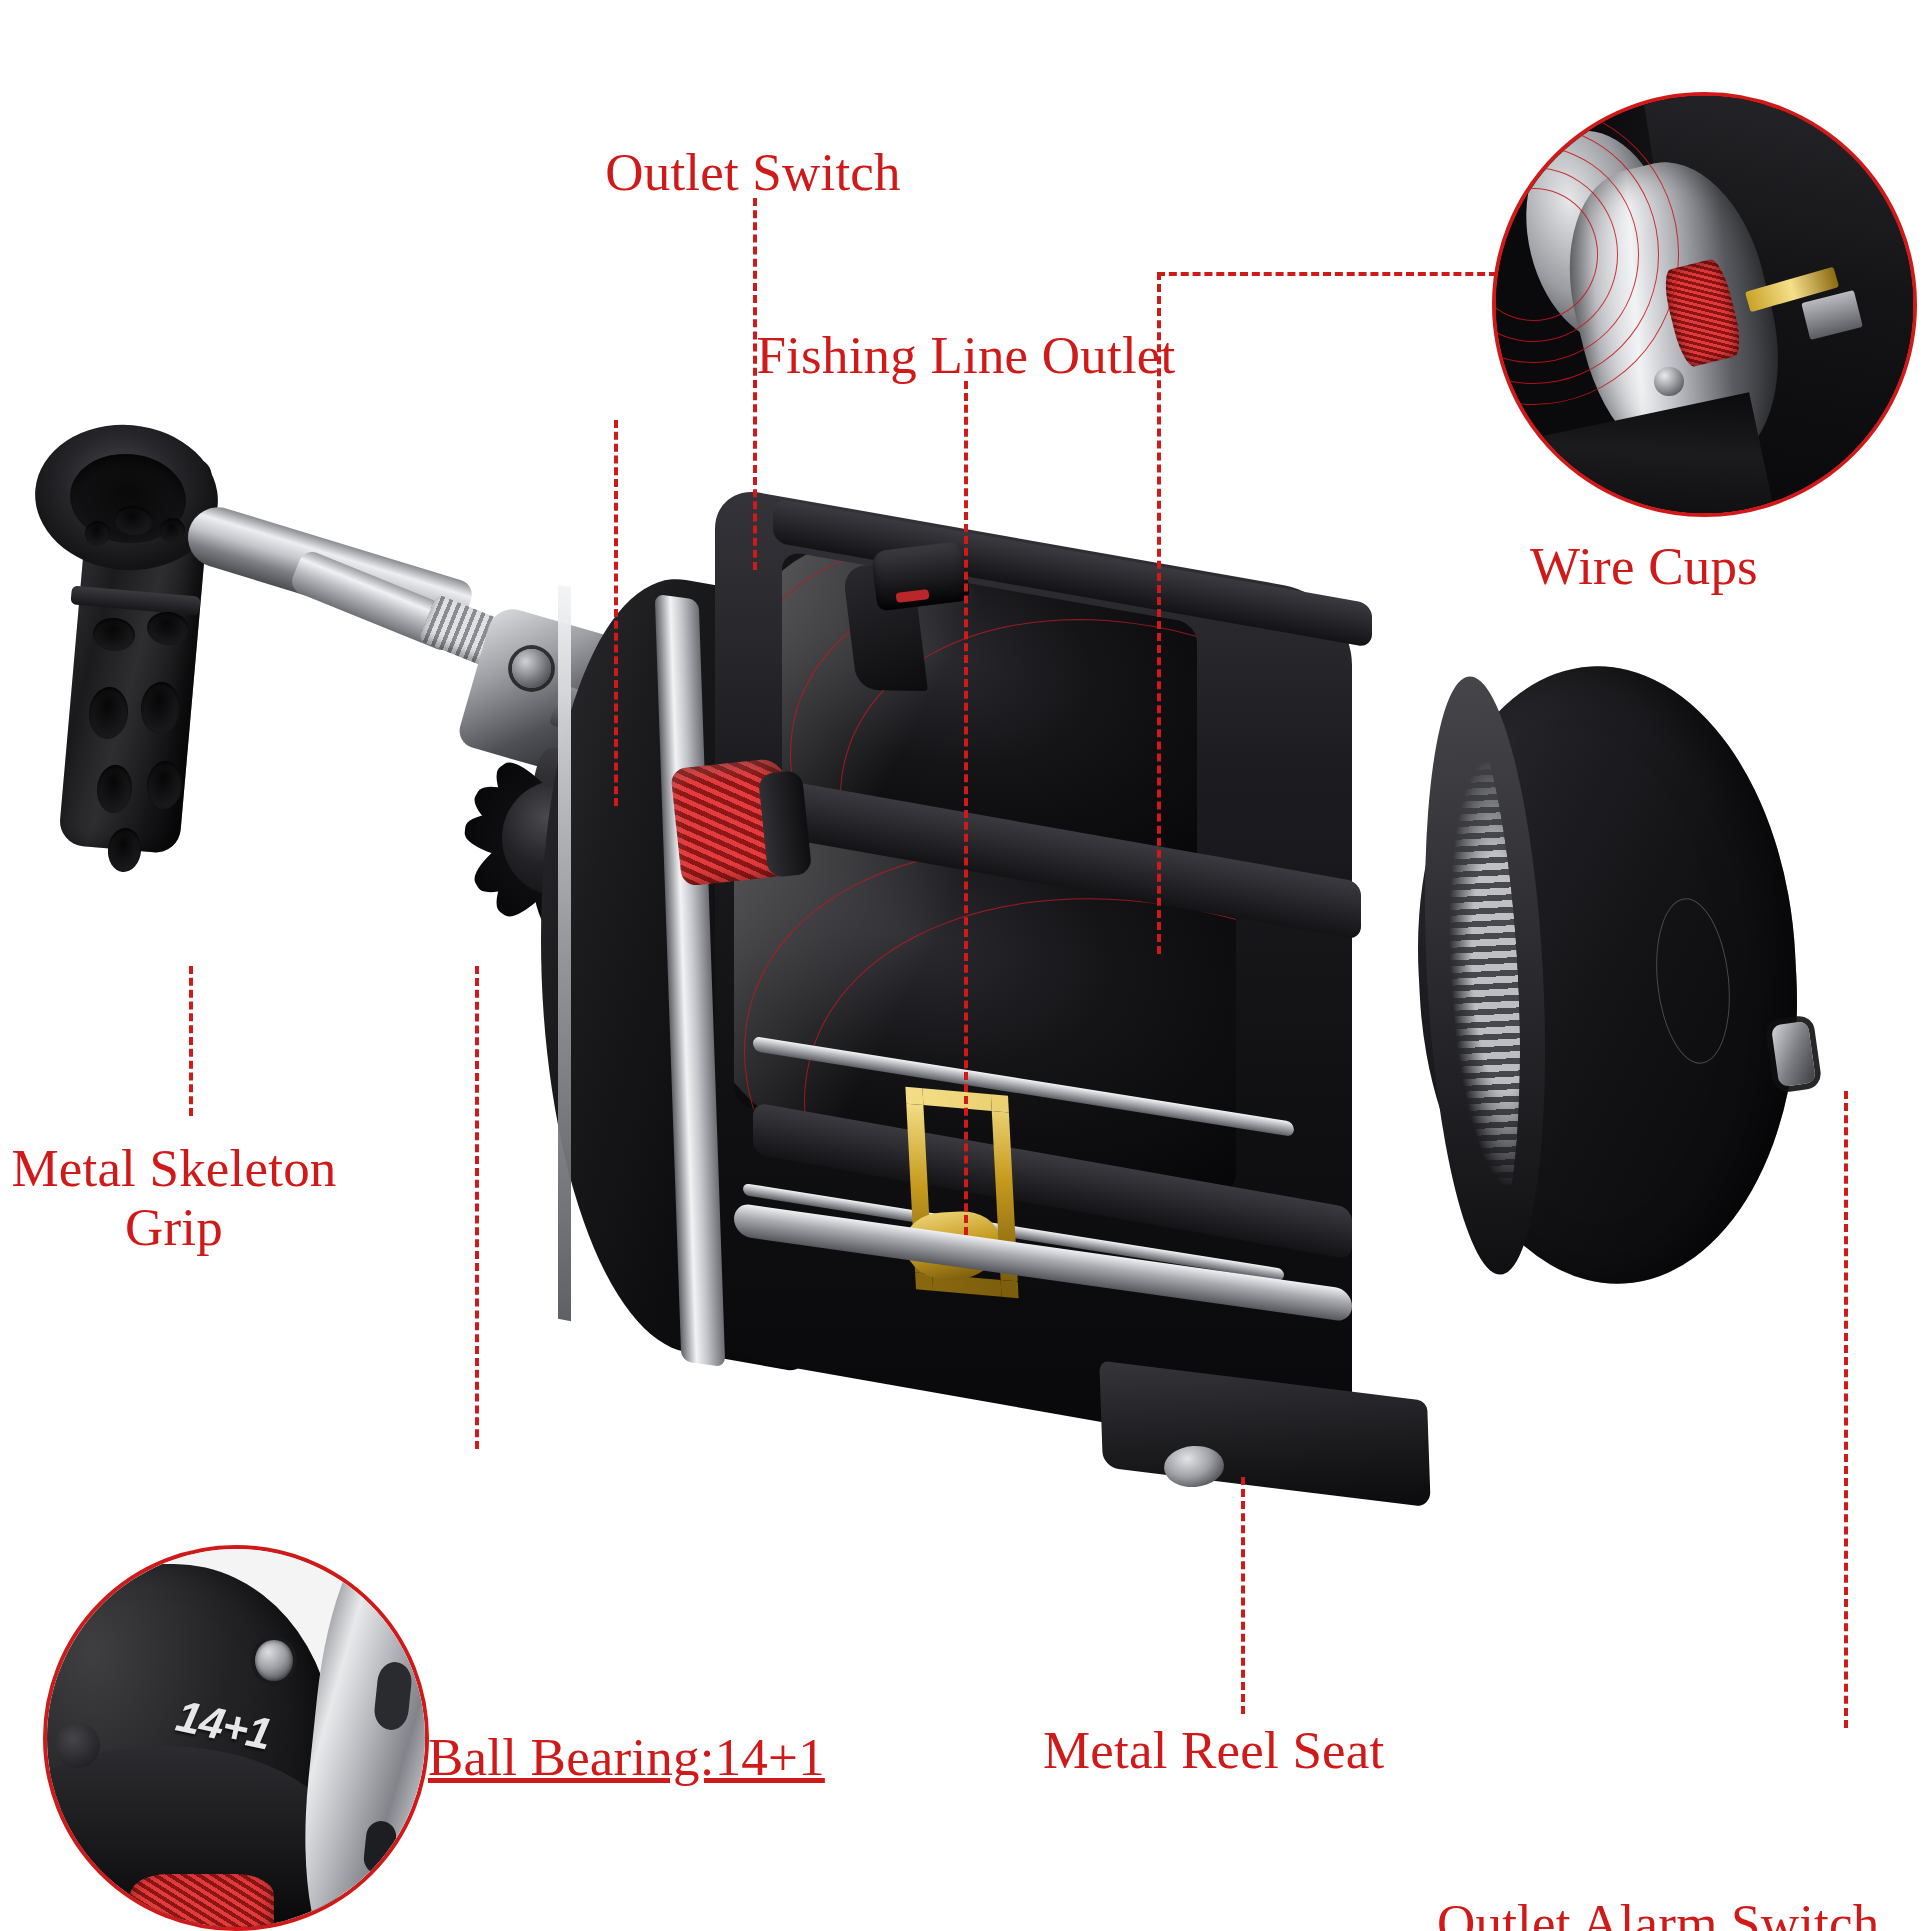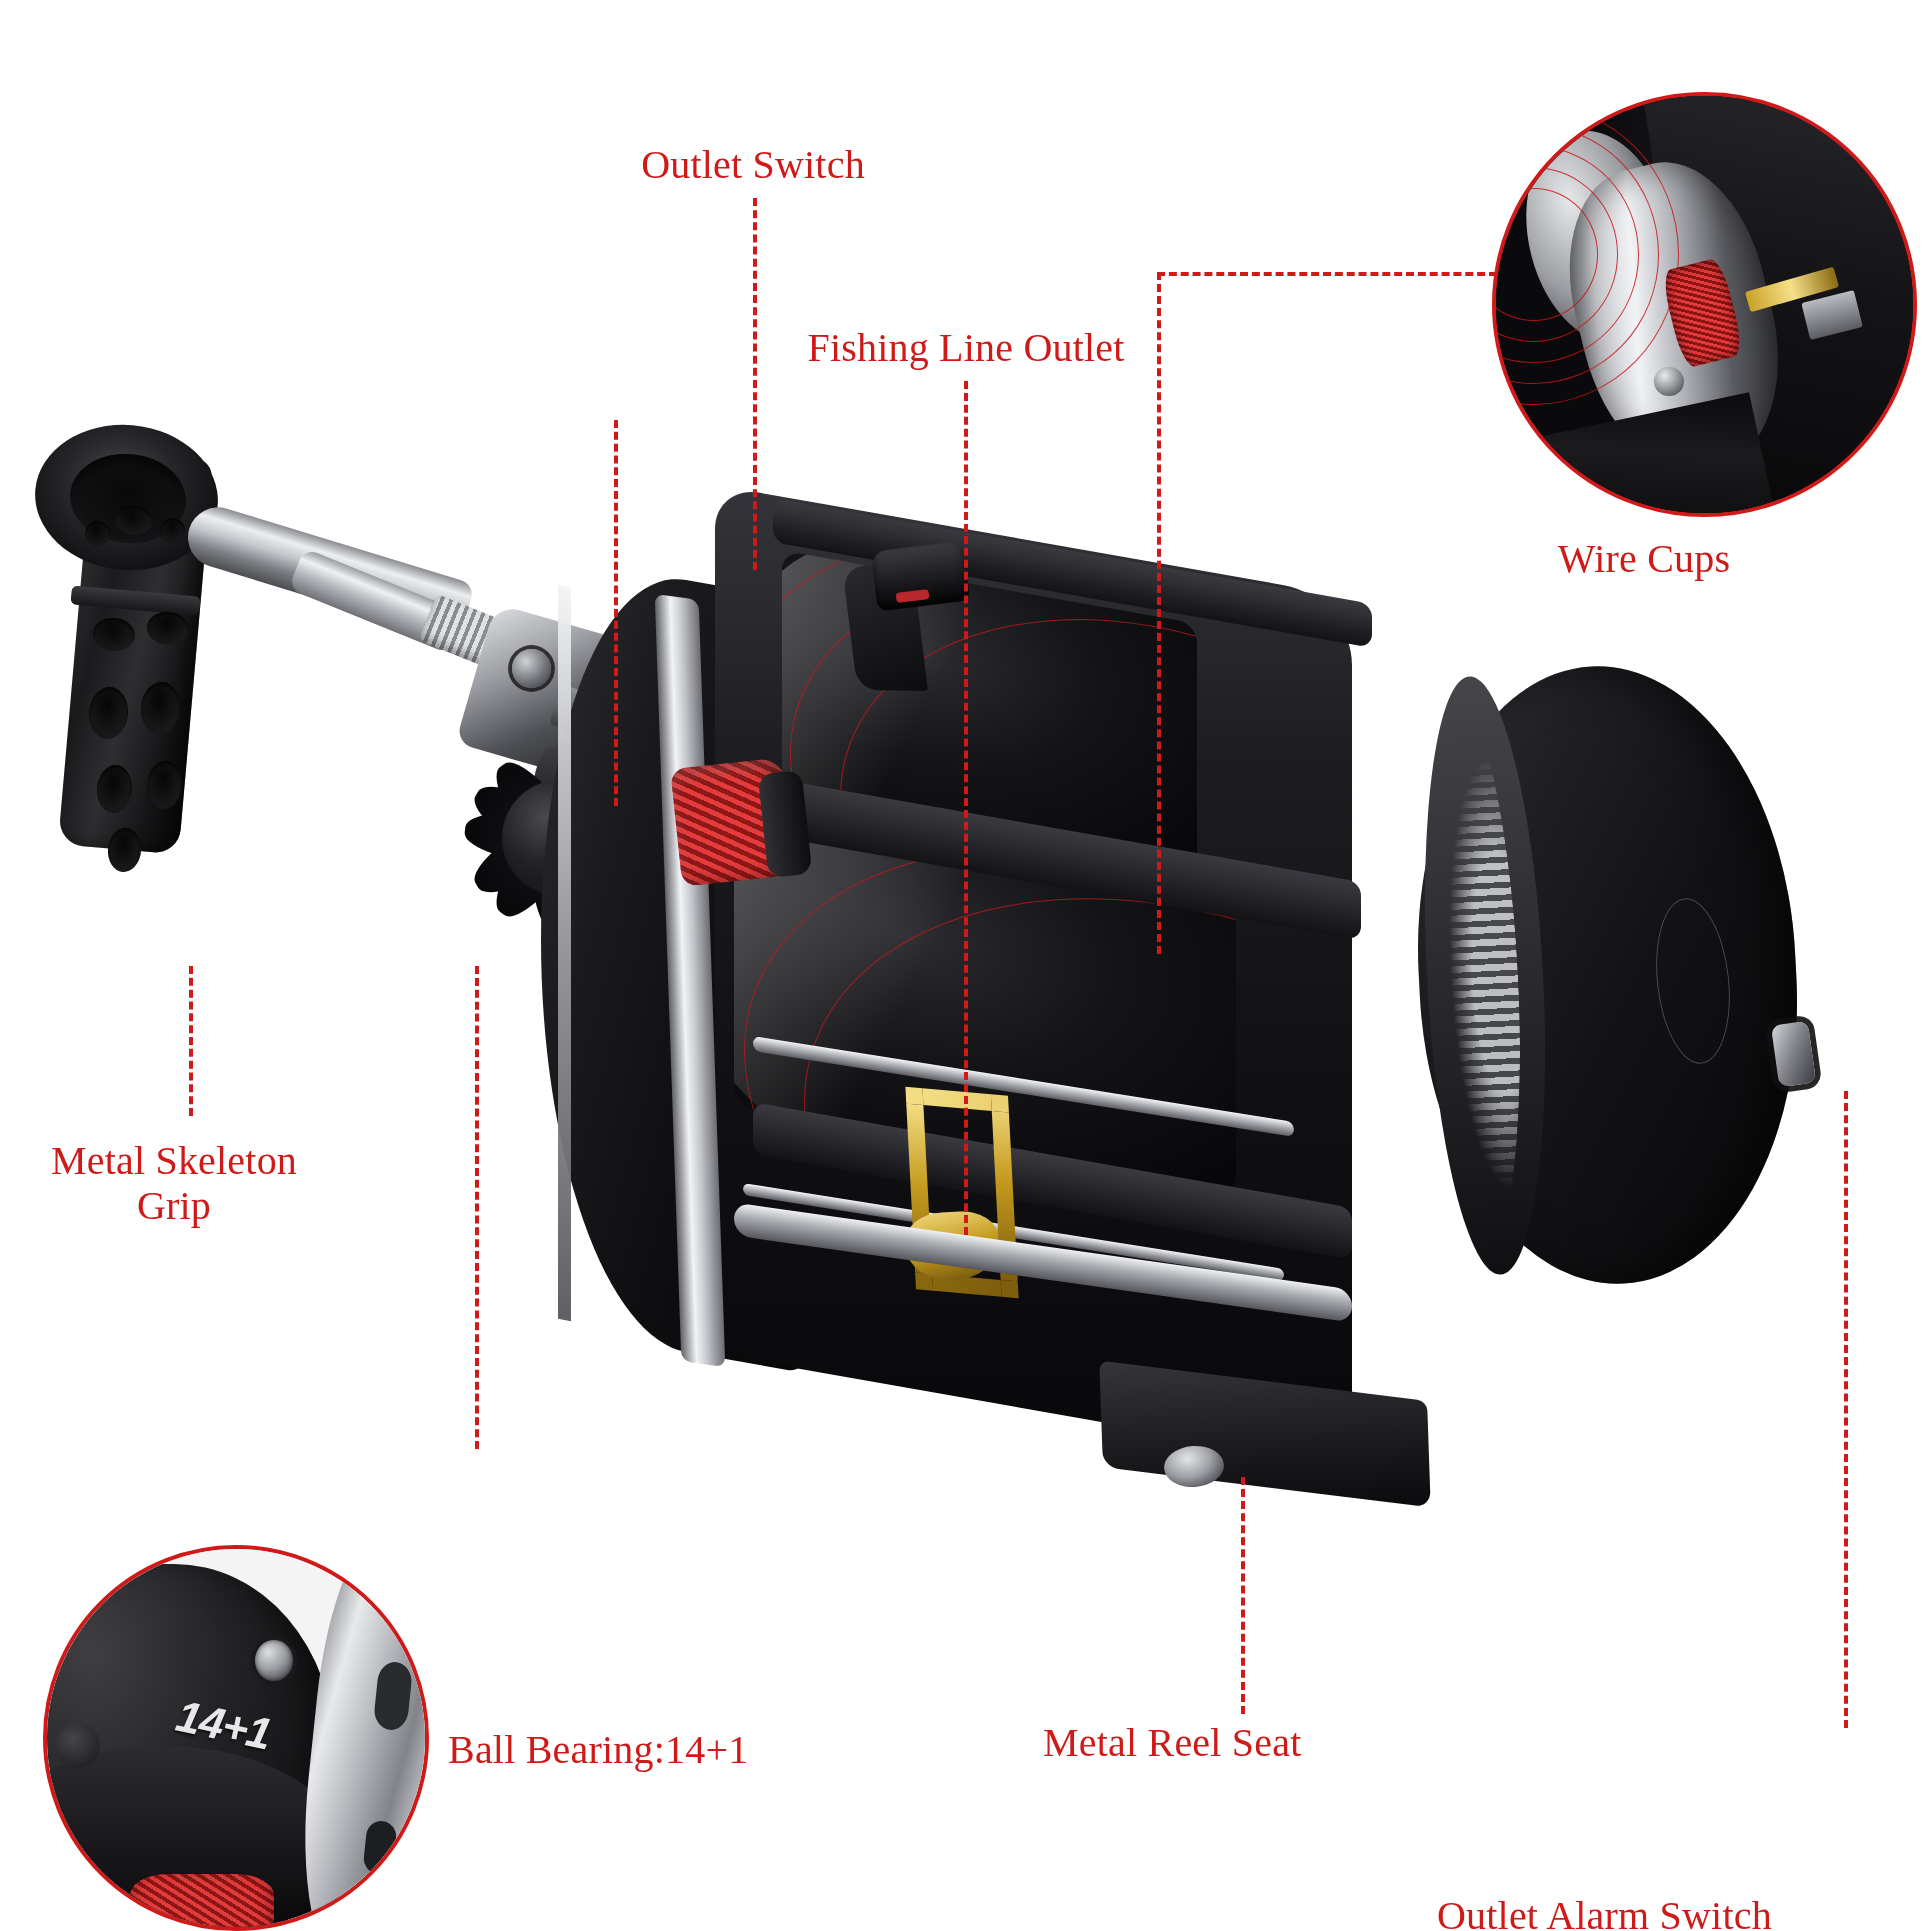--- a/index.html
+++ b/index.html
@@ -5,21 +5,21 @@
 <style>
   html,body{margin:0;padding:0;background:#ffffff;}
   body{
     width:1931px;height:1931px;position:relative;overflow:hidden;
     font-family:"Liberation Serif","DejaVu Serif",serif;
   }
   .stage{position:absolute;inset:0;background:#fff;}
 
   
   .label{
-    position:absolute;color:#d01a19;font-size:40px;line-height:1.12;
+    position:absolute;color:#d01a19;font-size:53px;line-height:1.12;
     white-space:pre-line;letter-spacing:0.2px;
   }
   .label.c{text-align:center;transform:translateX(-50%);}
   .label.l{text-align:left;}
 
   
   .lead{position:absolute;}
   .lead.v{width:0;border-left:4.8px dashed #d01a19;}
   .lead.h{height:0;border-top:4.8px dashed #d01a19;}
 
@@ -523,20 +523,20 @@
 
   <div class="label c" style="left:966px;top:326px;">Fishing Line Outlet</div>
 
 
   <div class="label c" style="left:1644px;top:537px;">Wire Cups</div>
 
   <div class="label c" style="left:174px;top:1139px;width:386px;">Metal Skeleton
 Grip</div>
 
 
-  <div class="label l" style="left:448px;top:1728px;">Ball Bearing:14+1</div>
+  <div class="label l" style="left:428px;top:1728px;text-decoration:underline;">Ball Bearing:14+1</div>
 
   <div class="label l" style="left:1043px;top:1721px;">Metal Reel Seat</div>
 
   <div class="label l" style="left:1437px;top:1894px;">Outlet Alarm Switch</div>
 
 </div>
 
 
 </body></html>

